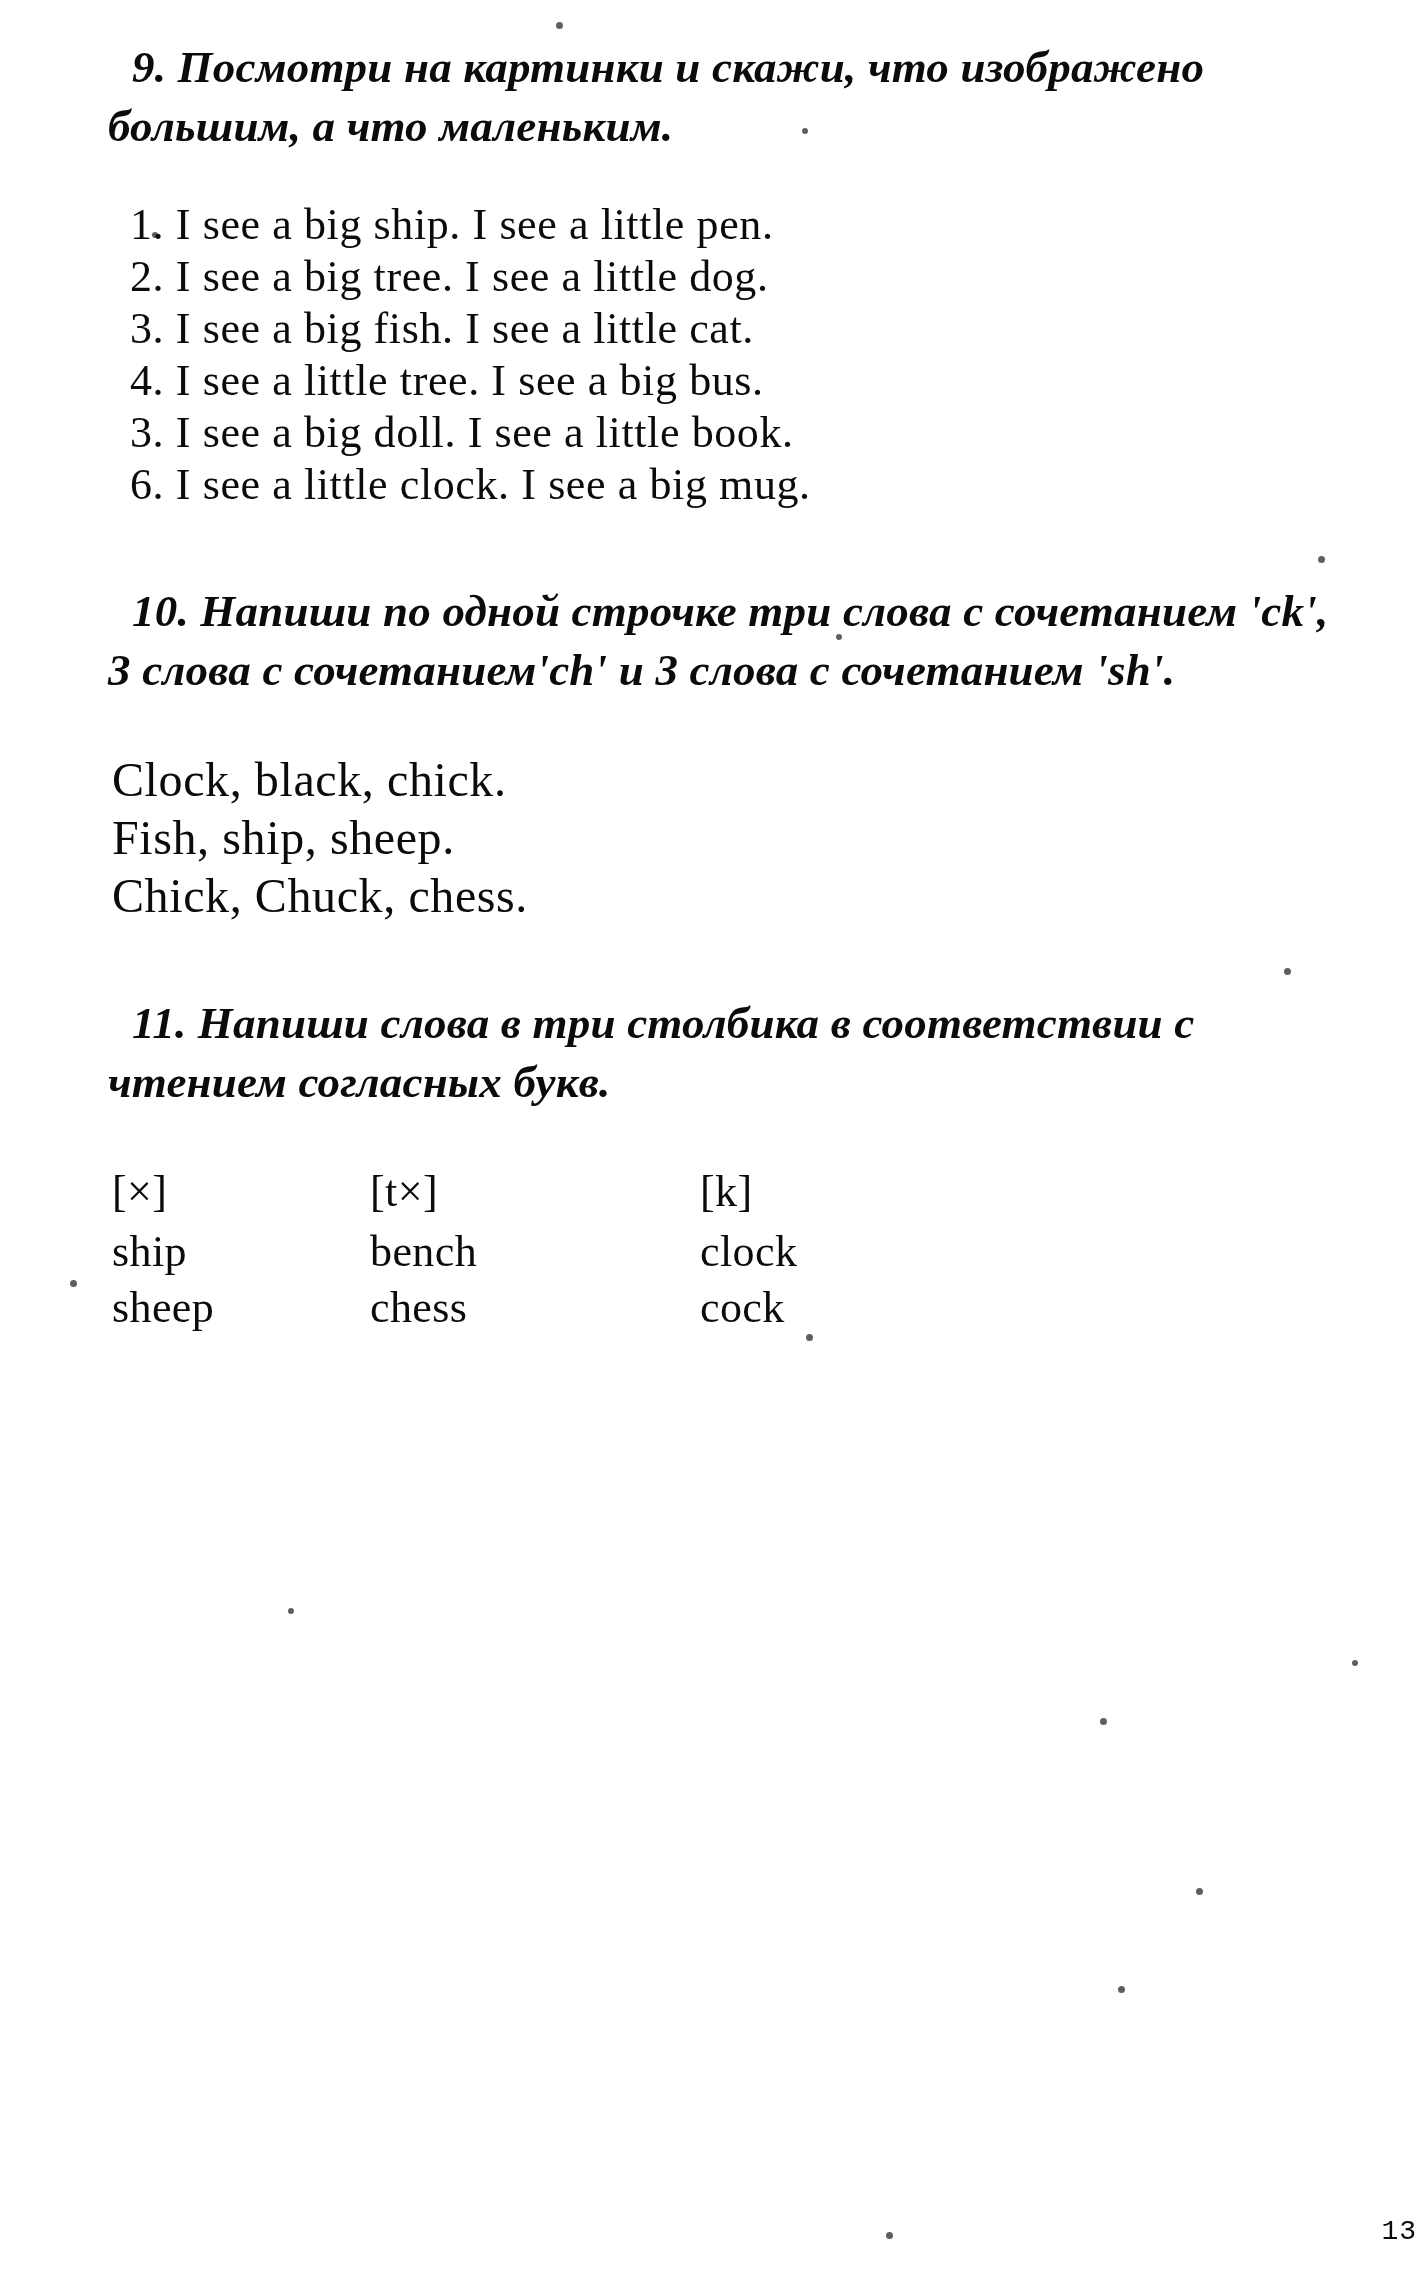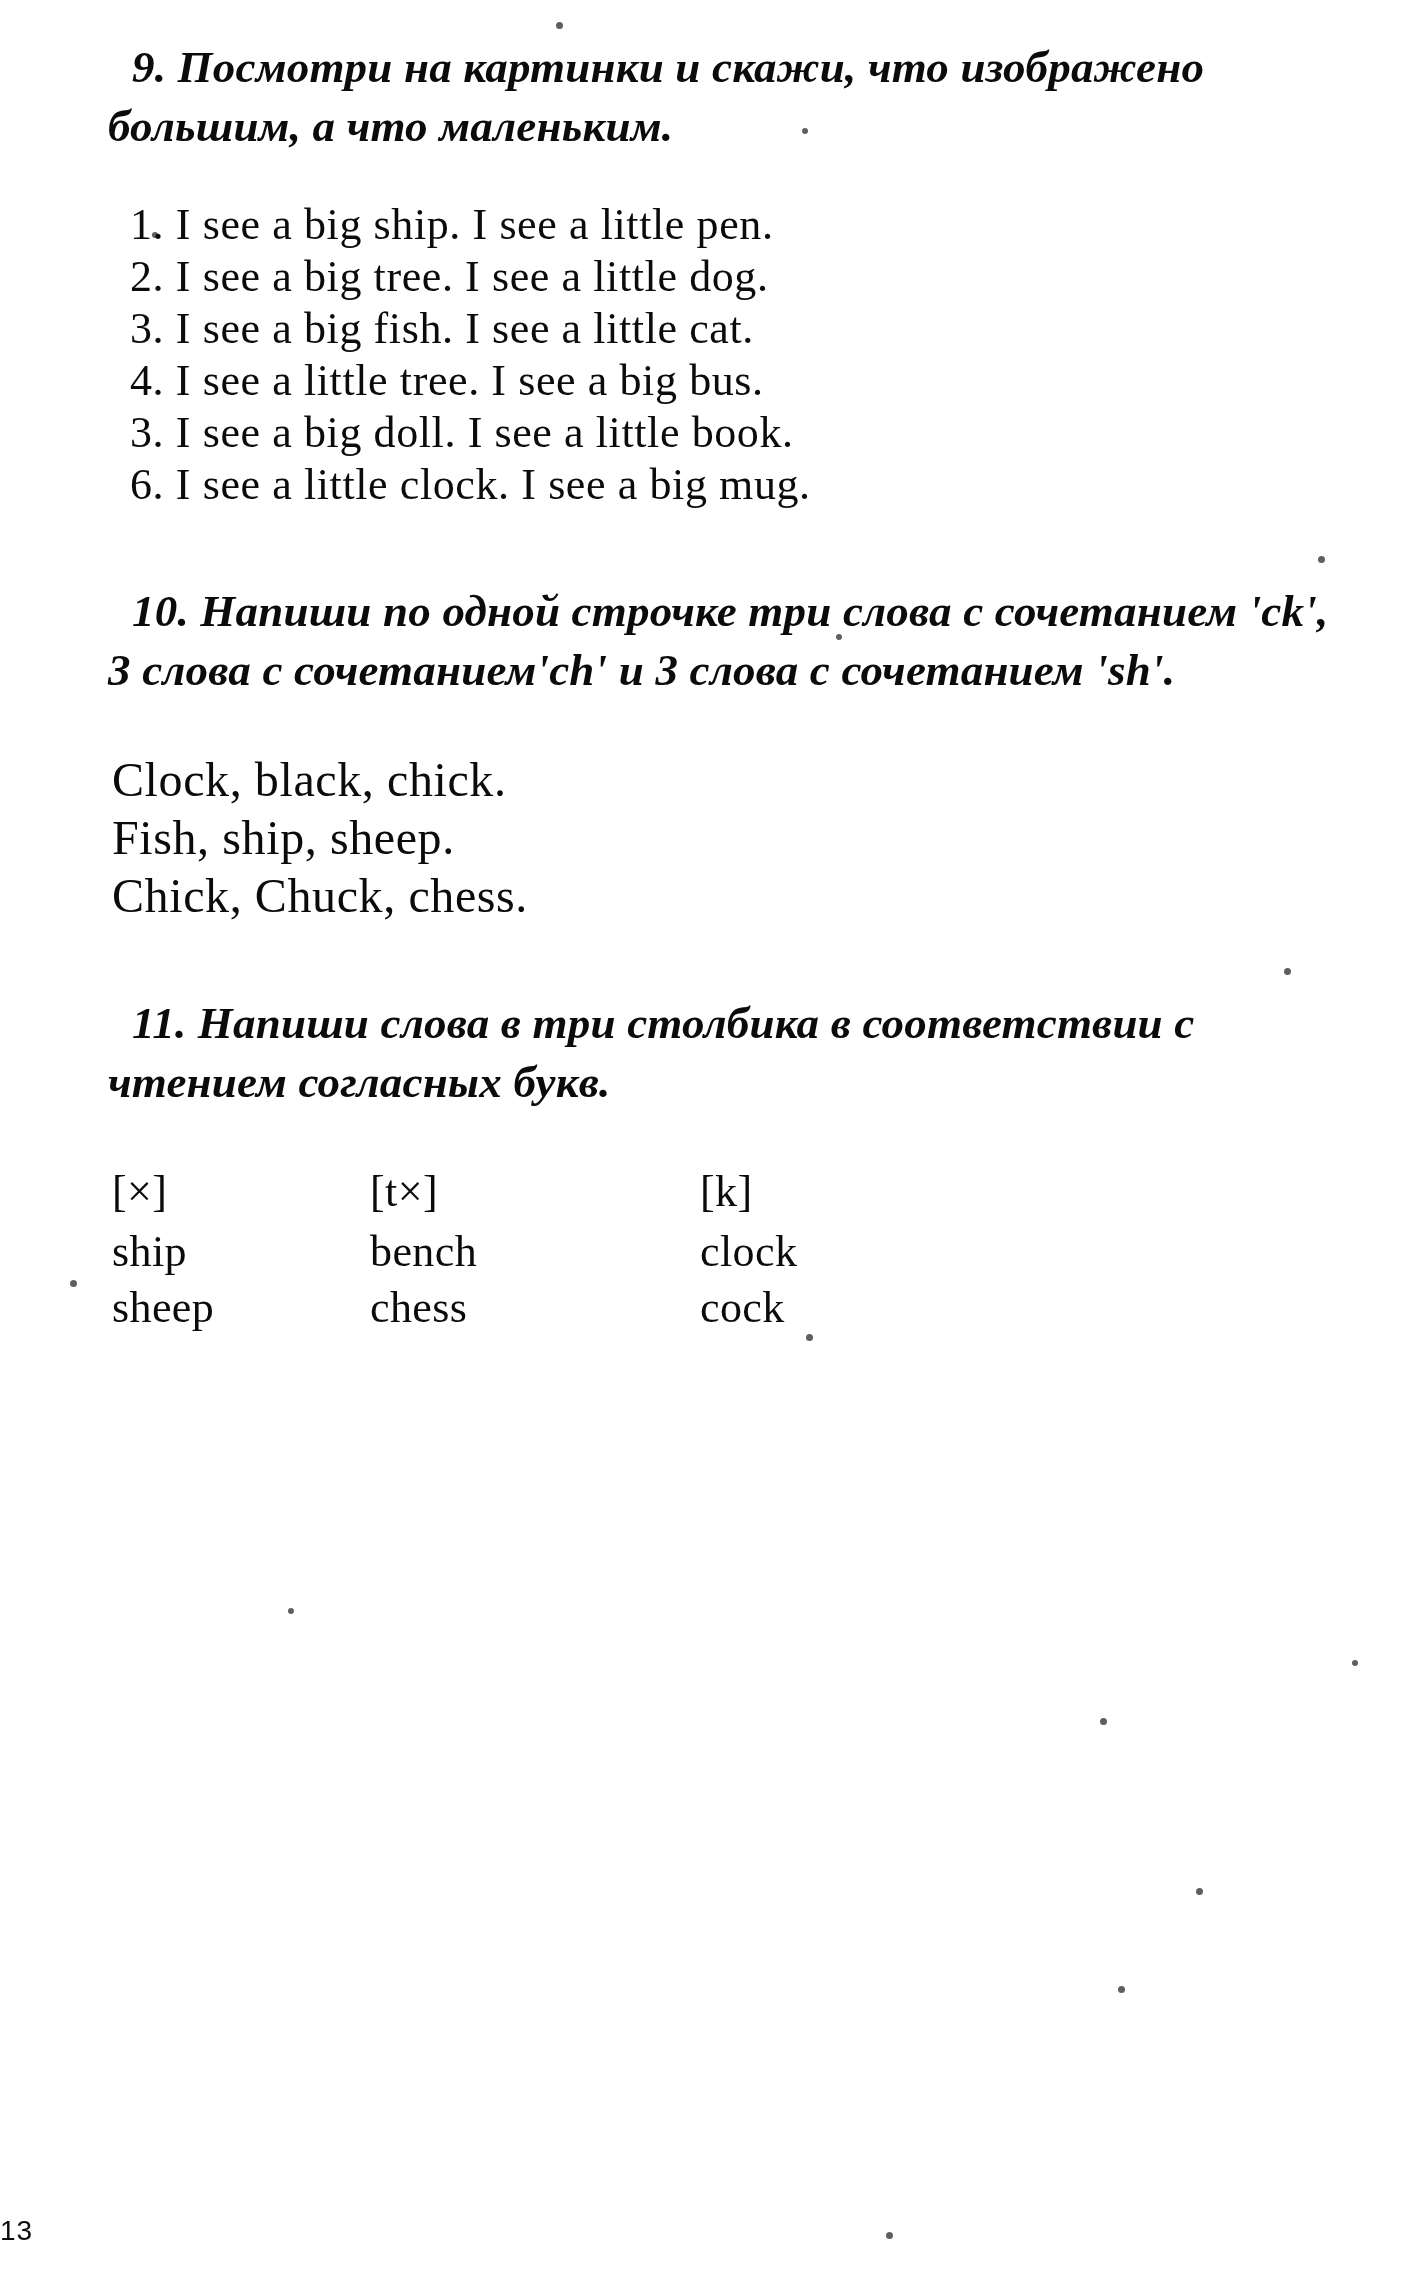--- a/index.html
+++ b/index.html
@@ -104,23 +104,23 @@
   .columns .head td {
     padding-bottom: 6px;
   }
 
   
   .folio {
     position: absolute;
     left: 0;
     right: 0;
     bottom: 46px;
-    text-align: left;
+    text-align: right;
     font-size: 28px;
-    font-family: Liberation Sans, sans-serif;
+    font-family: Liberation Mono, monospace;
     letter-spacing: 1px;
   }
 
   
   .speck {
     position: absolute;
     background: #2a2a2a;
     border-radius: 50%;
     opacity: .75;
   }

